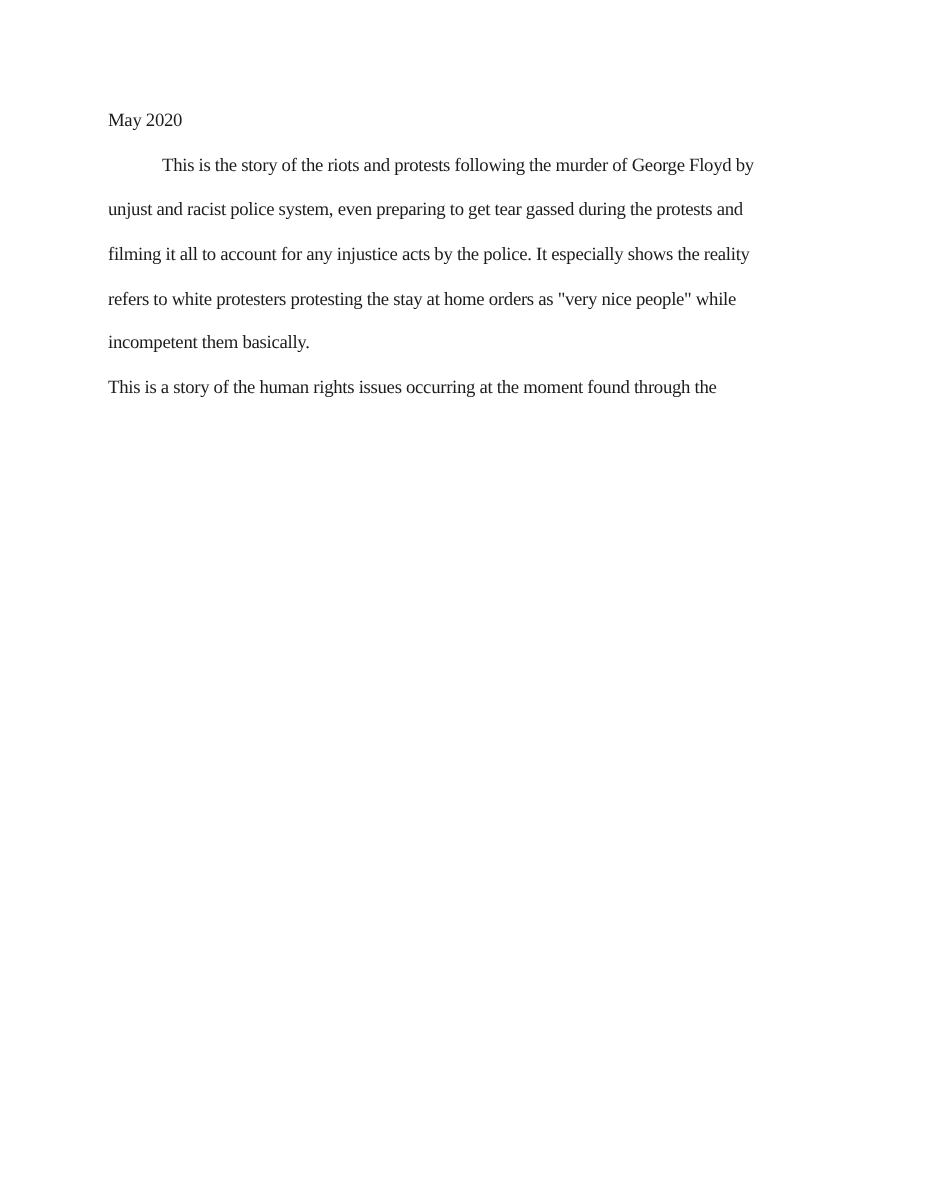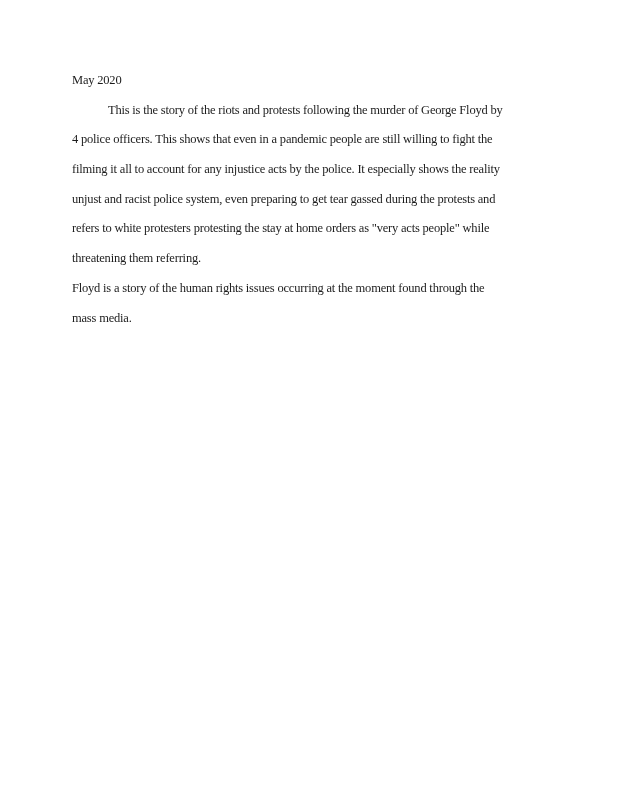--- a/index.html
+++ b/index.html
@@ -30,20 +30,18 @@
     padding-left: 36px;
     font-family: Liberation Serif, serif;
   }
 </style>
 </head>
 <body>
 
 <div class="page">
   <span class="line">May 2020</span>
   <span class="line indent">This is the story of the riots and protests following the murder of George Floyd by</span>
-  <span class="line">4 police officers. This shows that even in a pandemic people are still willing to fight the</span>
+  <span class="line">unjust and racist police system, even preparing to get tear gassed during the protests and</span>
   <span class="line">filming it all to account for any injustice acts by the police. It especially shows the reality</span>
-  <span class="line">unjust and racist police system, even preparing to get tear gassed during the protests and</span>
-  <span class="line">refers to white protesters protesting the stay at home orders as "very acts people" while</span>
-  <span class="line">threatening them referring.</span>
-  <span class="line">Floyd is a story of the human rights issues occurring at the moment found through the</span>
-  <span class="line">mass media.</span>
+  <span class="line">refers to white protesters protesting the stay at home orders as "very nice people" while</span>
+  <span class="line">incompetent them basically.</span>
+  <span class="line">This is a story of the human rights issues occurring at the moment found through the</span>
 </div>
 
 </body></html>

